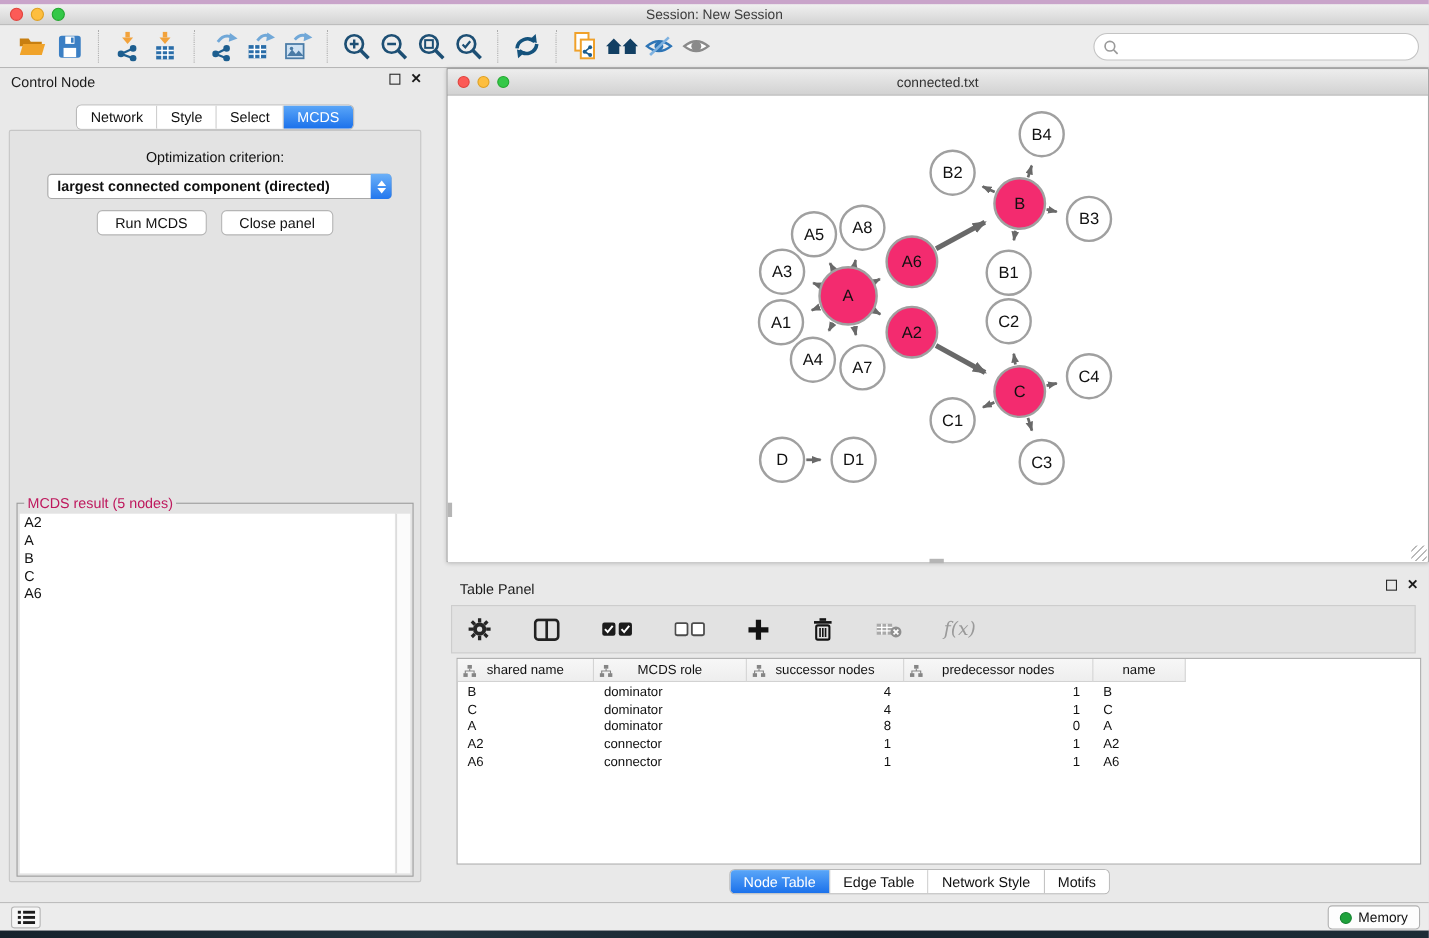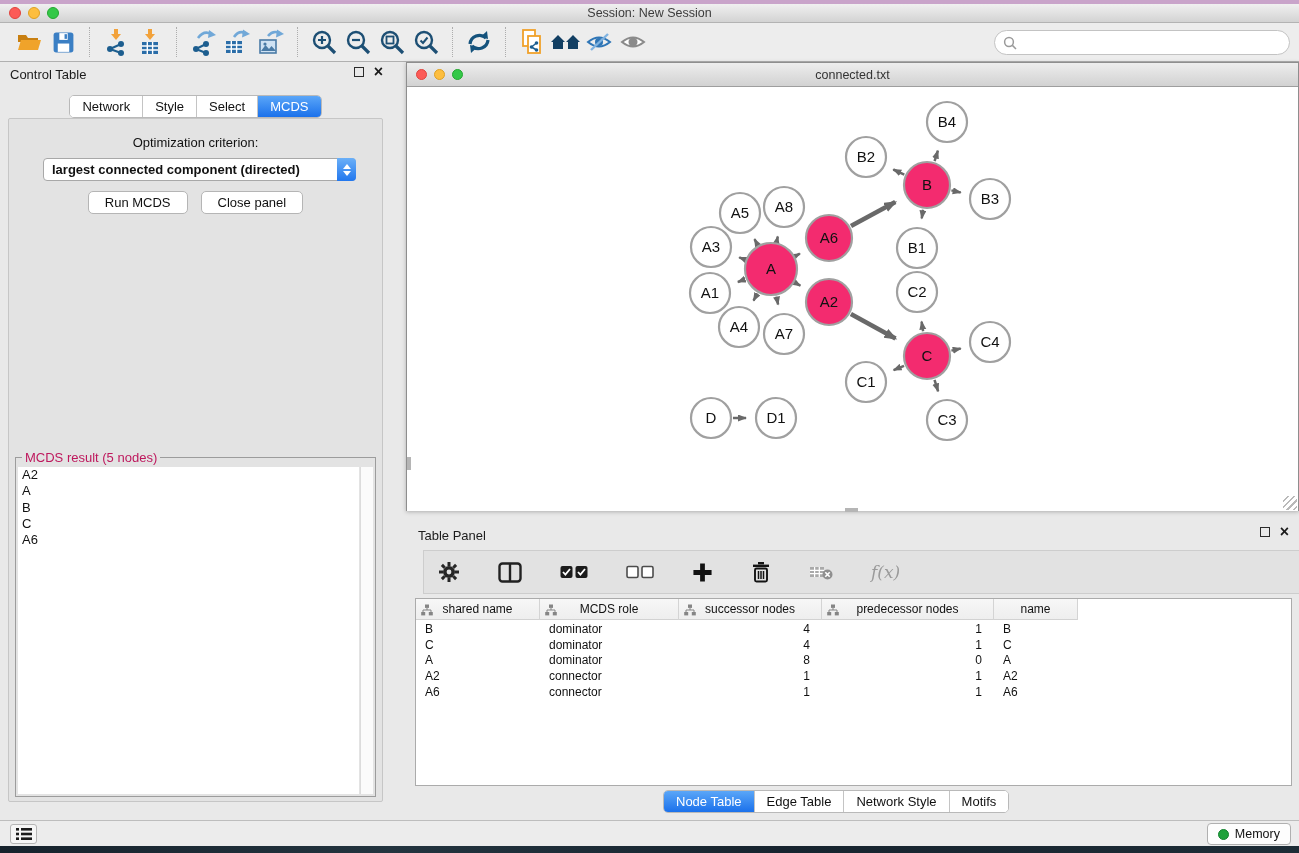--- a/index.html
+++ b/index.html
@@ -79,21 +79,21 @@
   .net-titlebar .title { position:absolute; left:0; right:0; top:5px; text-align:center; font-size:12.5px; color:#333; }
   .net-canvas { position:absolute; left:0; top:24px; width:891px; height:424px; background:#fff; }
   .vthumb { position:absolute; left:0; top:370px; width:4px; height:13px; background:#b5b5b5; }
   .hthumb { position:absolute; left:438px; bottom:-1px; width:13px; height:4px; background:#b5b5b5; }
   .resize-grip { position:absolute; right:1px; bottom:1px; width:14px; height:14px;
     background:repeating-linear-gradient(135deg, transparent 0 3px, #b9b9b9 3px 4.5px); }
 
   
   .table-panel { position:absolute; left:406px; top:458px; width:893px; height:300px; }
   .tp-header { position:absolute; left:12px; top:8px; font-size:13px; color:#1c1c1c; }
-  .tp-toolbar { position:absolute; left:17px; top:30px; width:877px; height:44px; background:#e2e2e2;
+  .tp-toolbar { position:absolute; left:4px; top:30px; width:877px; height:44px; background:#e2e2e2;
     border:1px solid #cdcdcd; display:flex; align-items:center; padding-left:14px; gap:38px; }
   .fx { font-family:"DejaVu Serif", serif; font-style:italic; font-size:17px; color:#9a9a9a; }
   .data-table { position:absolute; left:9px; top:78px; width:877px; height:188px; background:#fff;
     border:1px solid #ababab; overflow:hidden; }
   .thead { position:absolute; left:0; top:0; height:21px; display:flex;
     background:linear-gradient(#f7f7f7,#eeeeee); border-bottom:1px solid #d2d2d2;align-items:center; }
   .th { position:relative; height:21px; border-right:1px solid #d4d4d4; display:flex; align-items:center;
     justify-content:center; font-size:12px; color:#111; }
   .th .tree-ic { position:absolute; left:5px; top:5px; }
   .tbody { position:absolute; left:0; top:22px; right:0; bottom:0; }
@@ -263,21 +263,21 @@
           <circle cx="6" cy="6" r="4.4" stroke="#9a9a9a" stroke-width="1.5" fill="none"></circle>
           <path d="M9.4 9.4 L13 13" stroke="#9a9a9a" stroke-width="1.5"></path>
         </svg>
         <input type="text" value="" placeholder="" style="">
       </div>
     </div>
 
     <div class="workspace">
 
       <div class="control-panel">
-        <div class="cp-header">Control Table</div>
+        <div class="cp-header">Control Node</div>
         <div class="panel-icons">
           <span class="float-icon"></span>
           <span class="close-x">×</span>
         </div>
         <div class="cp-tabs">
           <div class="tab-group">
               <div class="seg-tab">Network</div>
               <div class="seg-tab">Style</div>
               <div class="seg-tab">Select</div>
               <div class="seg-tab active">MCDS</div>

